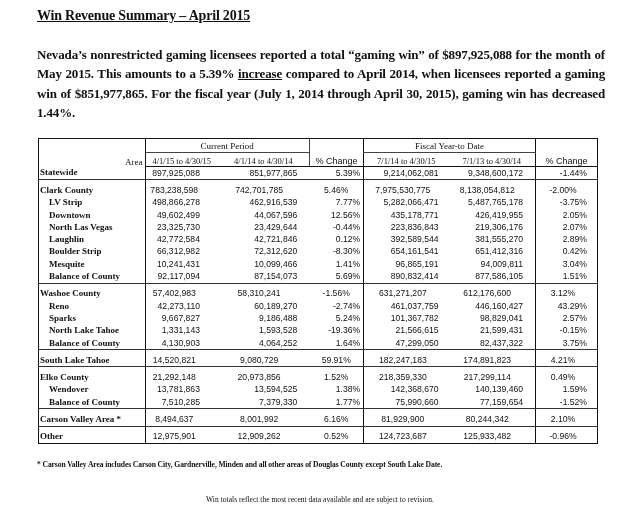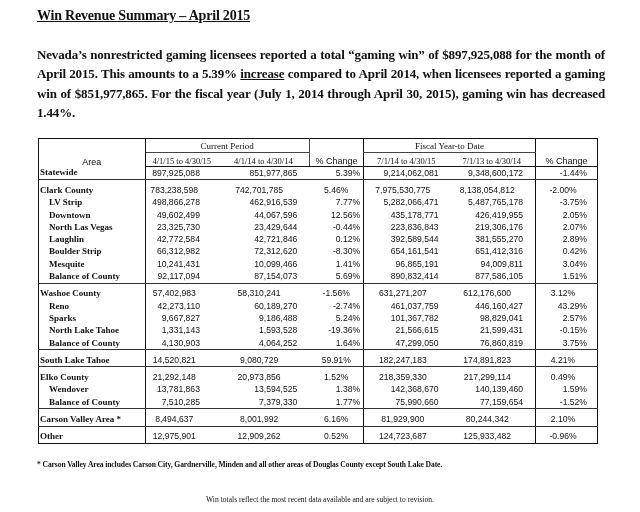--- a/index.html
+++ b/index.html
@@ -60,25 +60,25 @@
       white-space: nowrap;
     }
     th.grp {
       font-family: "Liberation Serif", serif;
       font-weight: bold;
       font-size: 9px;
       border-bottom: 1px solid #444;
       border-left: 1.5px solid #111;
     }
     th.area-h {
-      font-family: Liberation Sans, sans-serif;
+      font-family: Liberation Serif, serif;
       font-weight: bold;
       font-size: 9px;
       vertical-align: bottom;
-      text-align: center;
+      text-align: right;
       border-right: 1.5px solid #111;
     }
     th.sub {
       font-family: "Liberation Serif", serif;
       font-size: 8.5px;
       vertical-align: bottom;
     }
     th.sub.left-b { border-left: 1.5px solid #111; }
     th.pc-h {
       vertical-align: bottom;
@@ -130,21 +130,21 @@
       font-weight: normal;
       font-size: 7.6px;
     }
   </style>
 </head>
 <body>
 
 <div class="page">
   <div class="title">Win Revenue Summary – April 2015</div>
 
-  <div class="intro"><span>Nevada’s nonrestricted gaming licensees reported a total “gaming win” of $897,925,088 for the month of April 2015.  This amounts to a 5.39% </span><span class="u">increase</span><span> compared to April 2014, when licensees reported a gaming win of $851,977,865.  For the fiscal year (July 1, 2014 through April 30, 2015), gaming win has decreased 1.44%.</span></div>
+  <div class="intro"><span>Nevada’s nonrestricted gaming licensees reported a total “gaming win” of $897,925,088 for the month of May 2015.  This amounts to a 5.39% </span><span class="u">increase</span><span> compared to April 2014, when licensees reported a gaming win of $851,977,865.  For the fiscal year (July 1, 2014 through April 30, 2015), gaming win has decreased 1.44%.</span></div>
 
   <table class="rev">
     <colgroup>
       <col class="c-area">
         <col class="c-cur1">
         <col class="c-cur2">
         <col class="c-pc1">
         <col class="c-fy1">
         <col class="c-fy2">
         <col class="c-pc2">
@@ -281,21 +281,21 @@
           <td class="fy1">21,566,615</td>
           <td class="fy2">21,599,431</td>
           <td class="pc2">-0.15%</td>
         </tr>
         <tr class="line-below">
           <td class="area sub-area">Balance of County</td>
           <td class="cur1">4,130,903</td>
           <td class="cur2">4,064,252</td>
           <td class="pc1">1.64%</td>
           <td class="fy1">47,299,050</td>
-          <td class="fy2">76,860,819</td>
+          <td class="fy2">82,437,322</td>
           <td class="pc2">3.75%</td>
         </tr>
         <tr class="gap-above line-below">
           <td class="area">South Lake Tahoe</td>
           <td class="cur1">14,520,821</td>
           <td class="cur2">9,080,729</td>
           <td class="pc1">59.91%</td>
           <td class="fy1">182,247,183</td>
           <td class="fy2">174,891,823</td>
           <td class="pc2">4.21%</td>

